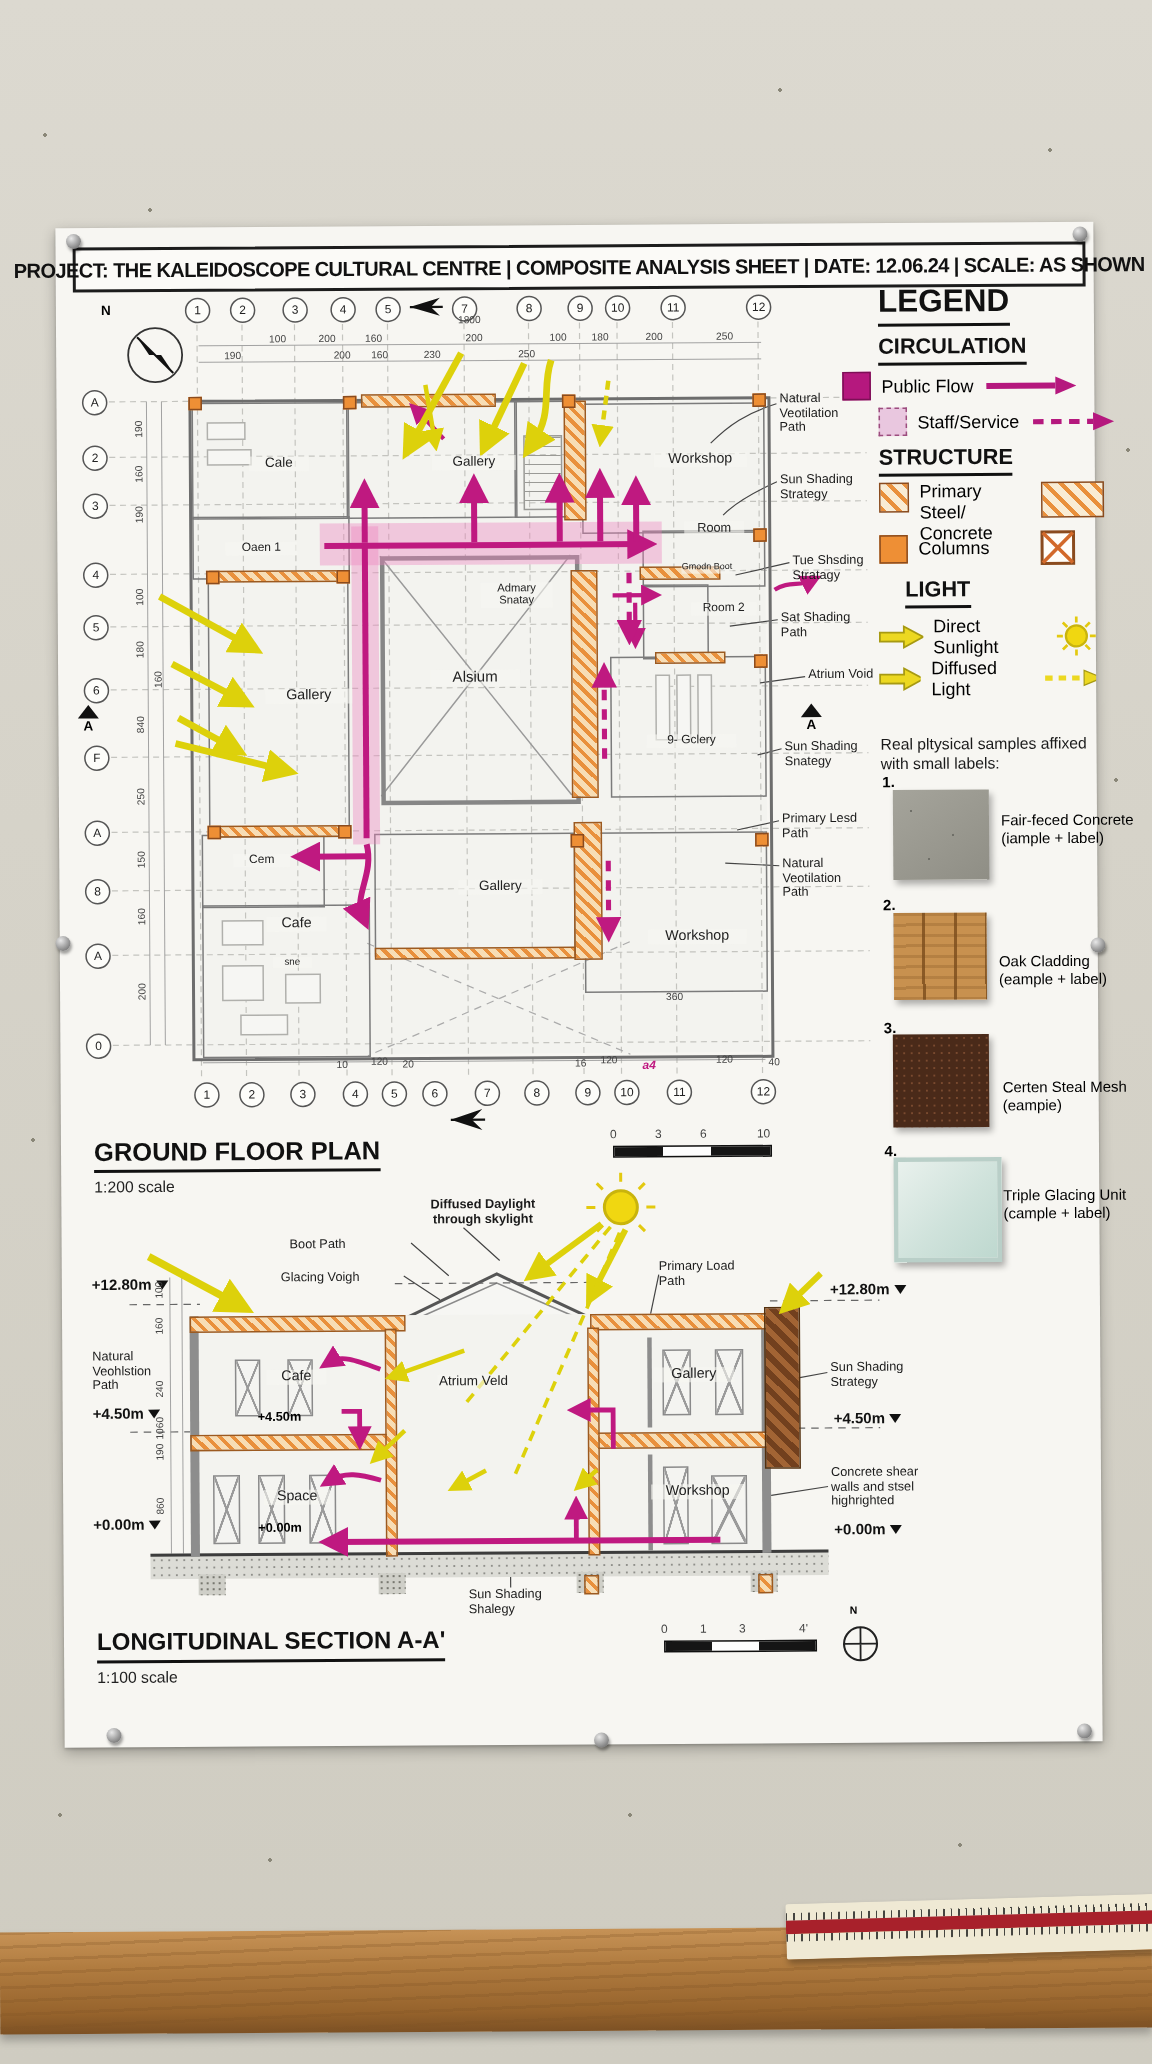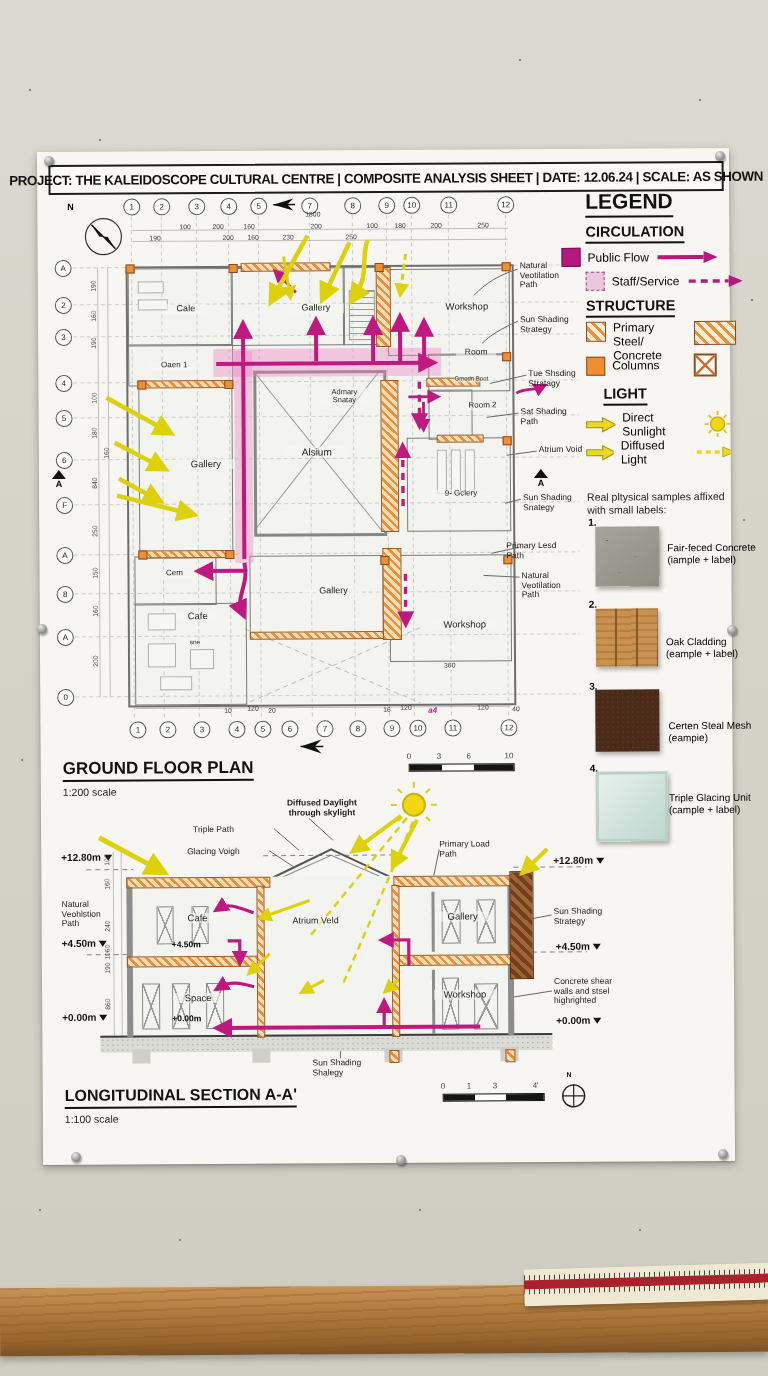--- a/index.html
+++ b/index.html
@@ -378,33 +378,33 @@
   <div class="abs rlbl" style="left:142px;top:487px;width:26px;font-size:6.5px">sne</div>
   <div class="abs rlbl" style="left:266px;top:436px;width:56px">Gallery</div>
   <div class="abs rlbl" style="left:392px;top:470px;width:66px;font-size:9.5px">Workshop</div>
 
   <div class="abs clbl" style="left:482px;top:112px">Natural Veotilation Path</div>
   <div class="abs clbl" style="left:482px;top:166px">Sun Shading Strategy</div>
   <div class="abs clbl" style="left:490px;top:220px">Tue Shsding Stratagy</div>
   <div class="abs clbl" style="left:482px;top:258px">Sat Shading Path</div>
   <div class="abs clbl" style="left:500px;top:296px;width:46px">Atrium Void</div>
   <div class="abs clbl" style="left:484px;top:344px">Sun Shading Snategy</div>
-  <div class="abs clbl" style="left:467px;top:392px">Primary Lesd Path</div>
+  <div class="abs clbl" style="left:482px;top:392px">Primary Lesd Path</div>
   <div class="abs clbl" style="left:482px;top:422px">Natural Veotilation Path</div>
 
   <div class="abs h1" style="left:22px;top:608px;font-size:17px;padding-bottom:2px">GROUND FLOOR PLAN</div>
   <div class="abs" style="left:22px;top:634px;font-size:10.5px;color:#222">1:200 scale</div>
   <div class="abs dim" style="left:366px;top:602px;font-size:8px">0</div>
   <div class="abs dim" style="left:396px;top:602px;font-size:8px">3</div>
   <div class="abs dim" style="left:426px;top:602px;font-size:8px">6</div>
   <div class="abs dim" style="left:464px;top:602px;font-size:8px">10</div>
   <div class="abs sbar" style="left:368px;top:614px;width:104px"></div>
 
   <div class="abs clbl" style="left:235px;top:648px;width:92px;text-align:center;font-weight:bold;font-size:8.5px">Diffused Daylight through skylight</div>
-  <div class="abs clbl" style="left:152px;top:674px;width:54px">Triple Path</div>
+  <div class="abs clbl" style="left:152px;top:674px;width:54px">Boot Path</div>
   <div class="abs clbl" style="left:146px;top:696px;width:62px">Glacing Voigh</div>
   <div class="abs clbl" style="left:398px;top:690px;width:52px">Primary Load Path</div>
   <div class="abs lvl" style="left:20px;top:700px">+12.80m</div>
   <div class="abs clbl" style="left:20px;top:748px;width:52px">Natural Veohlstion Path</div>
   <div class="abs lvl" style="left:20px;top:786px">+4.50m</div>
   <div class="abs lvl" style="left:20px;top:860px">+0.00m</div>
   <div class="abs lvl" style="left:512px;top:706px">+12.80m</div>
   <div class="abs clbl" style="left:512px;top:758px;width:62px">Sun Shading Strategy</div>
   <div class="abs lvl" style="left:514px;top:792px">+4.50m</div>
   <div class="abs clbl" style="left:512px;top:828px;width:66px">Concrete shear walls and stsel highrighted</div>

